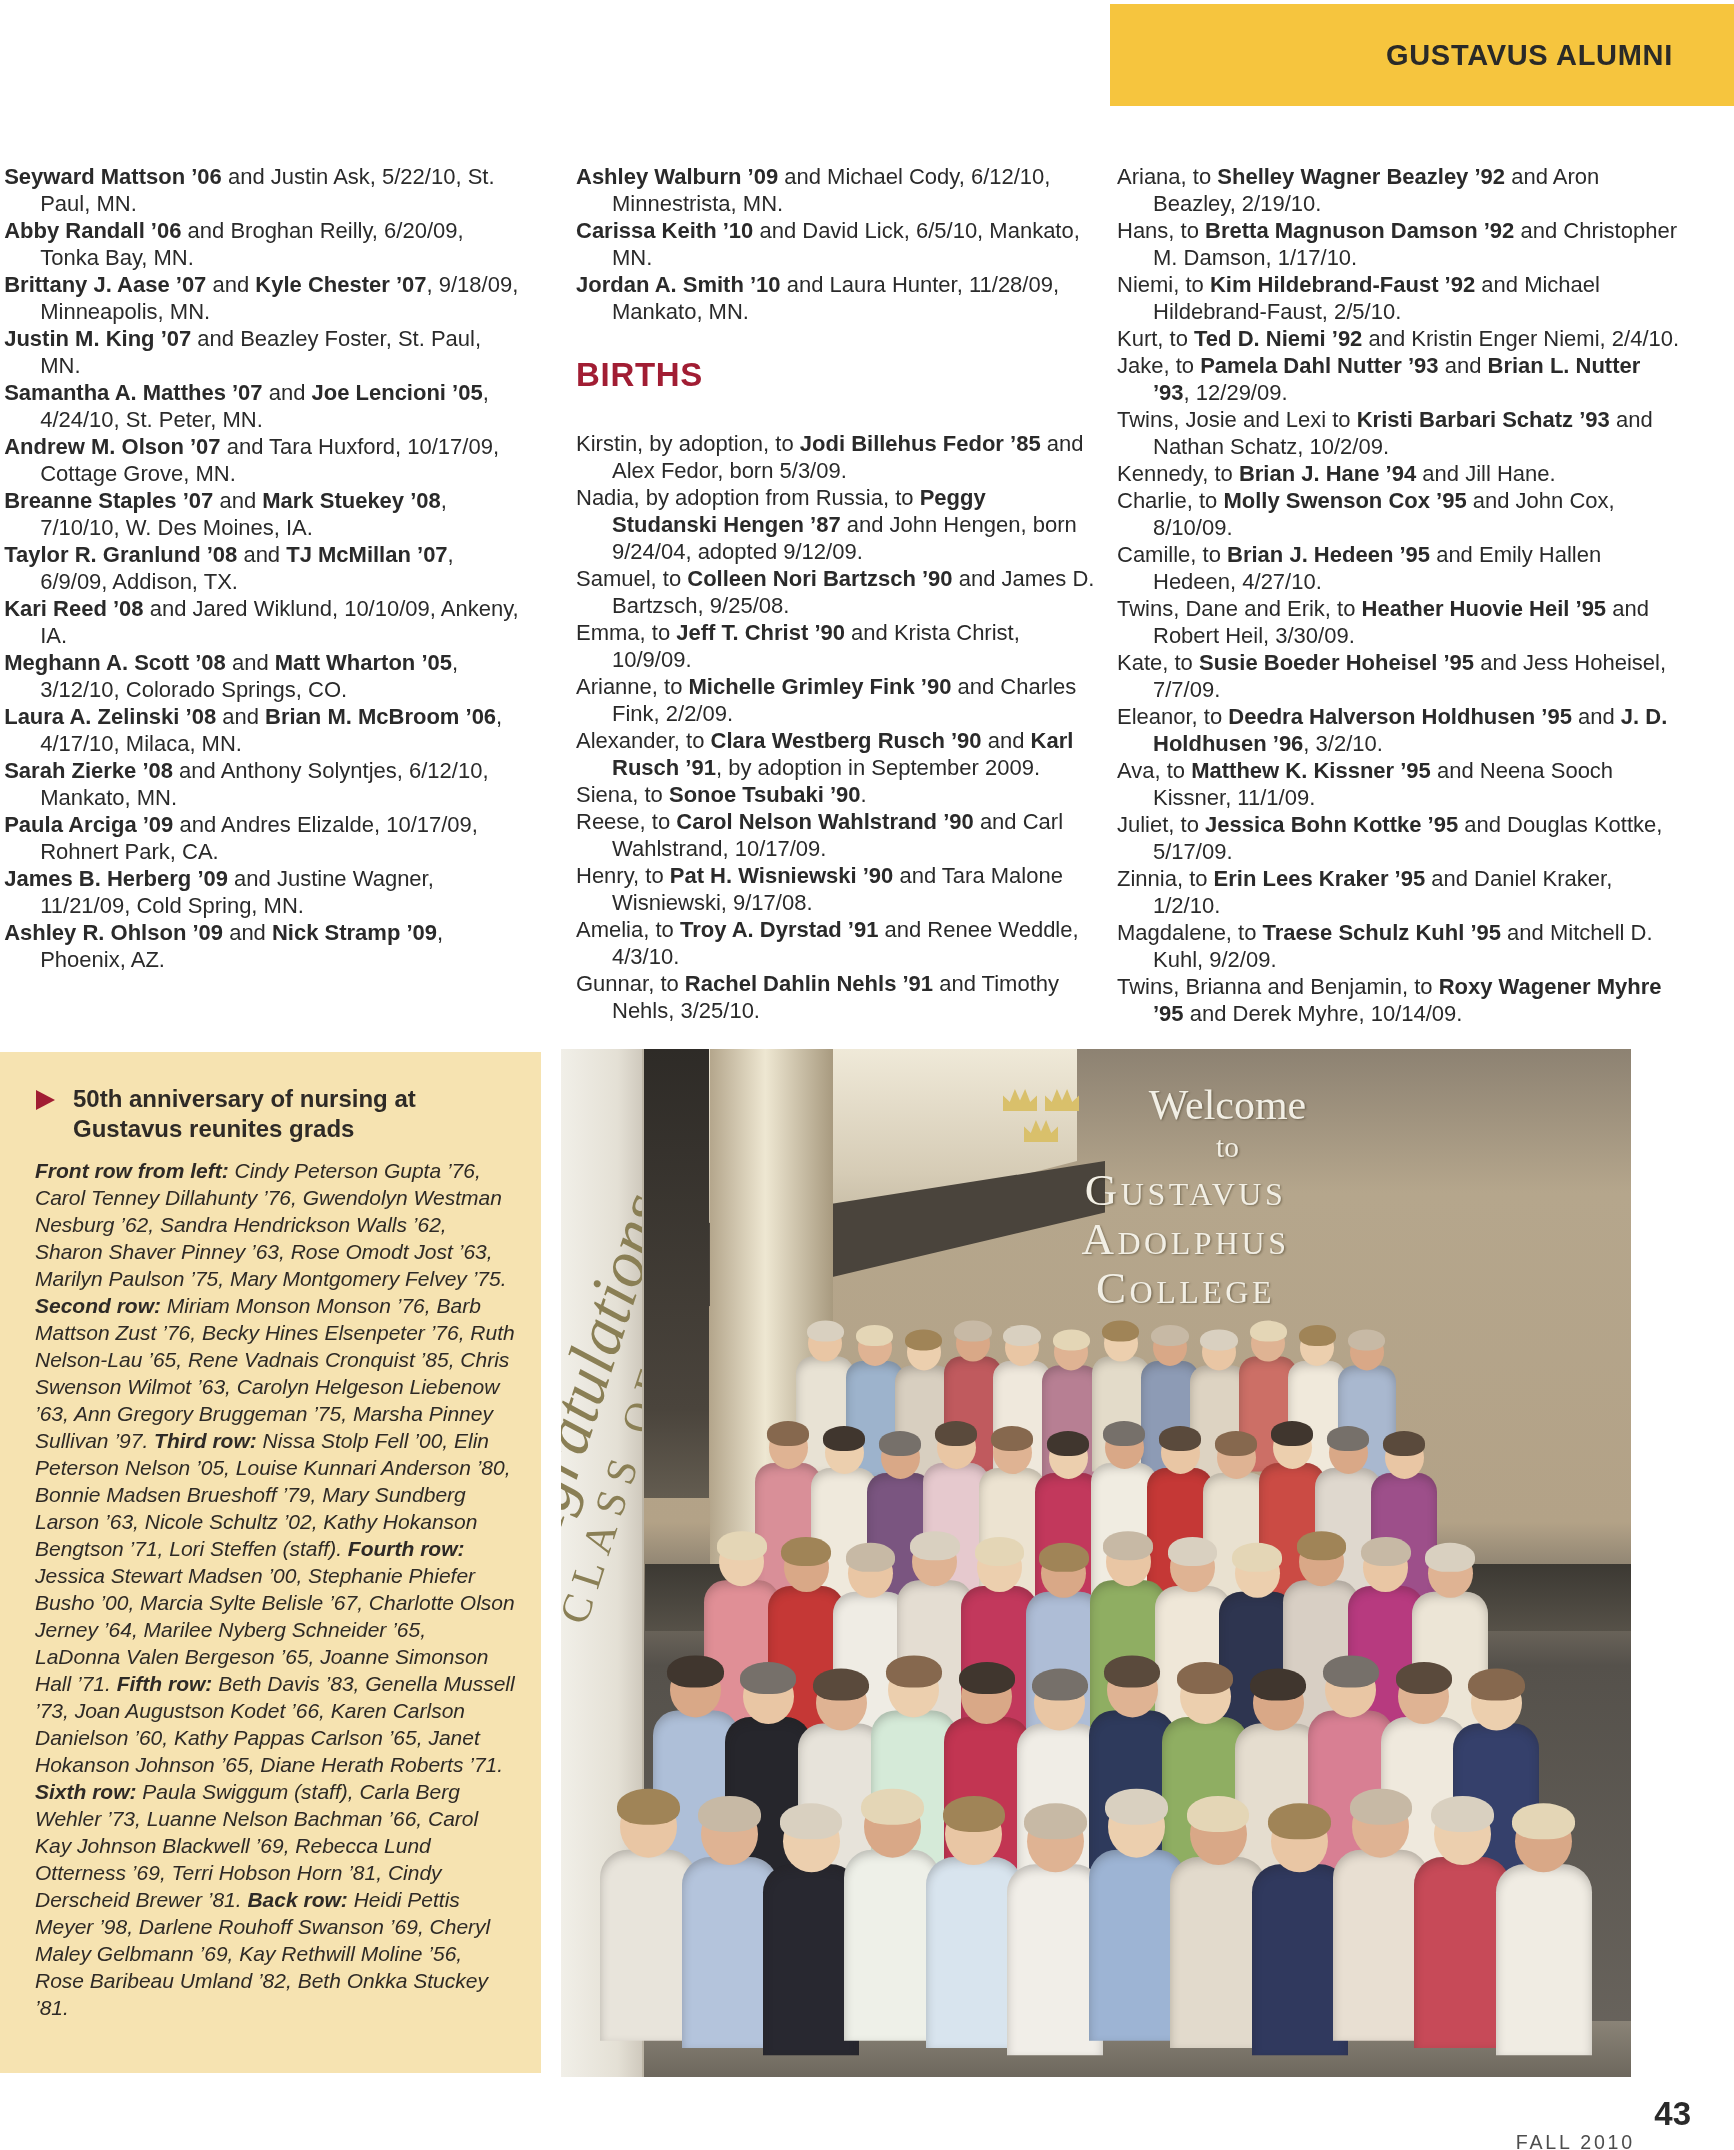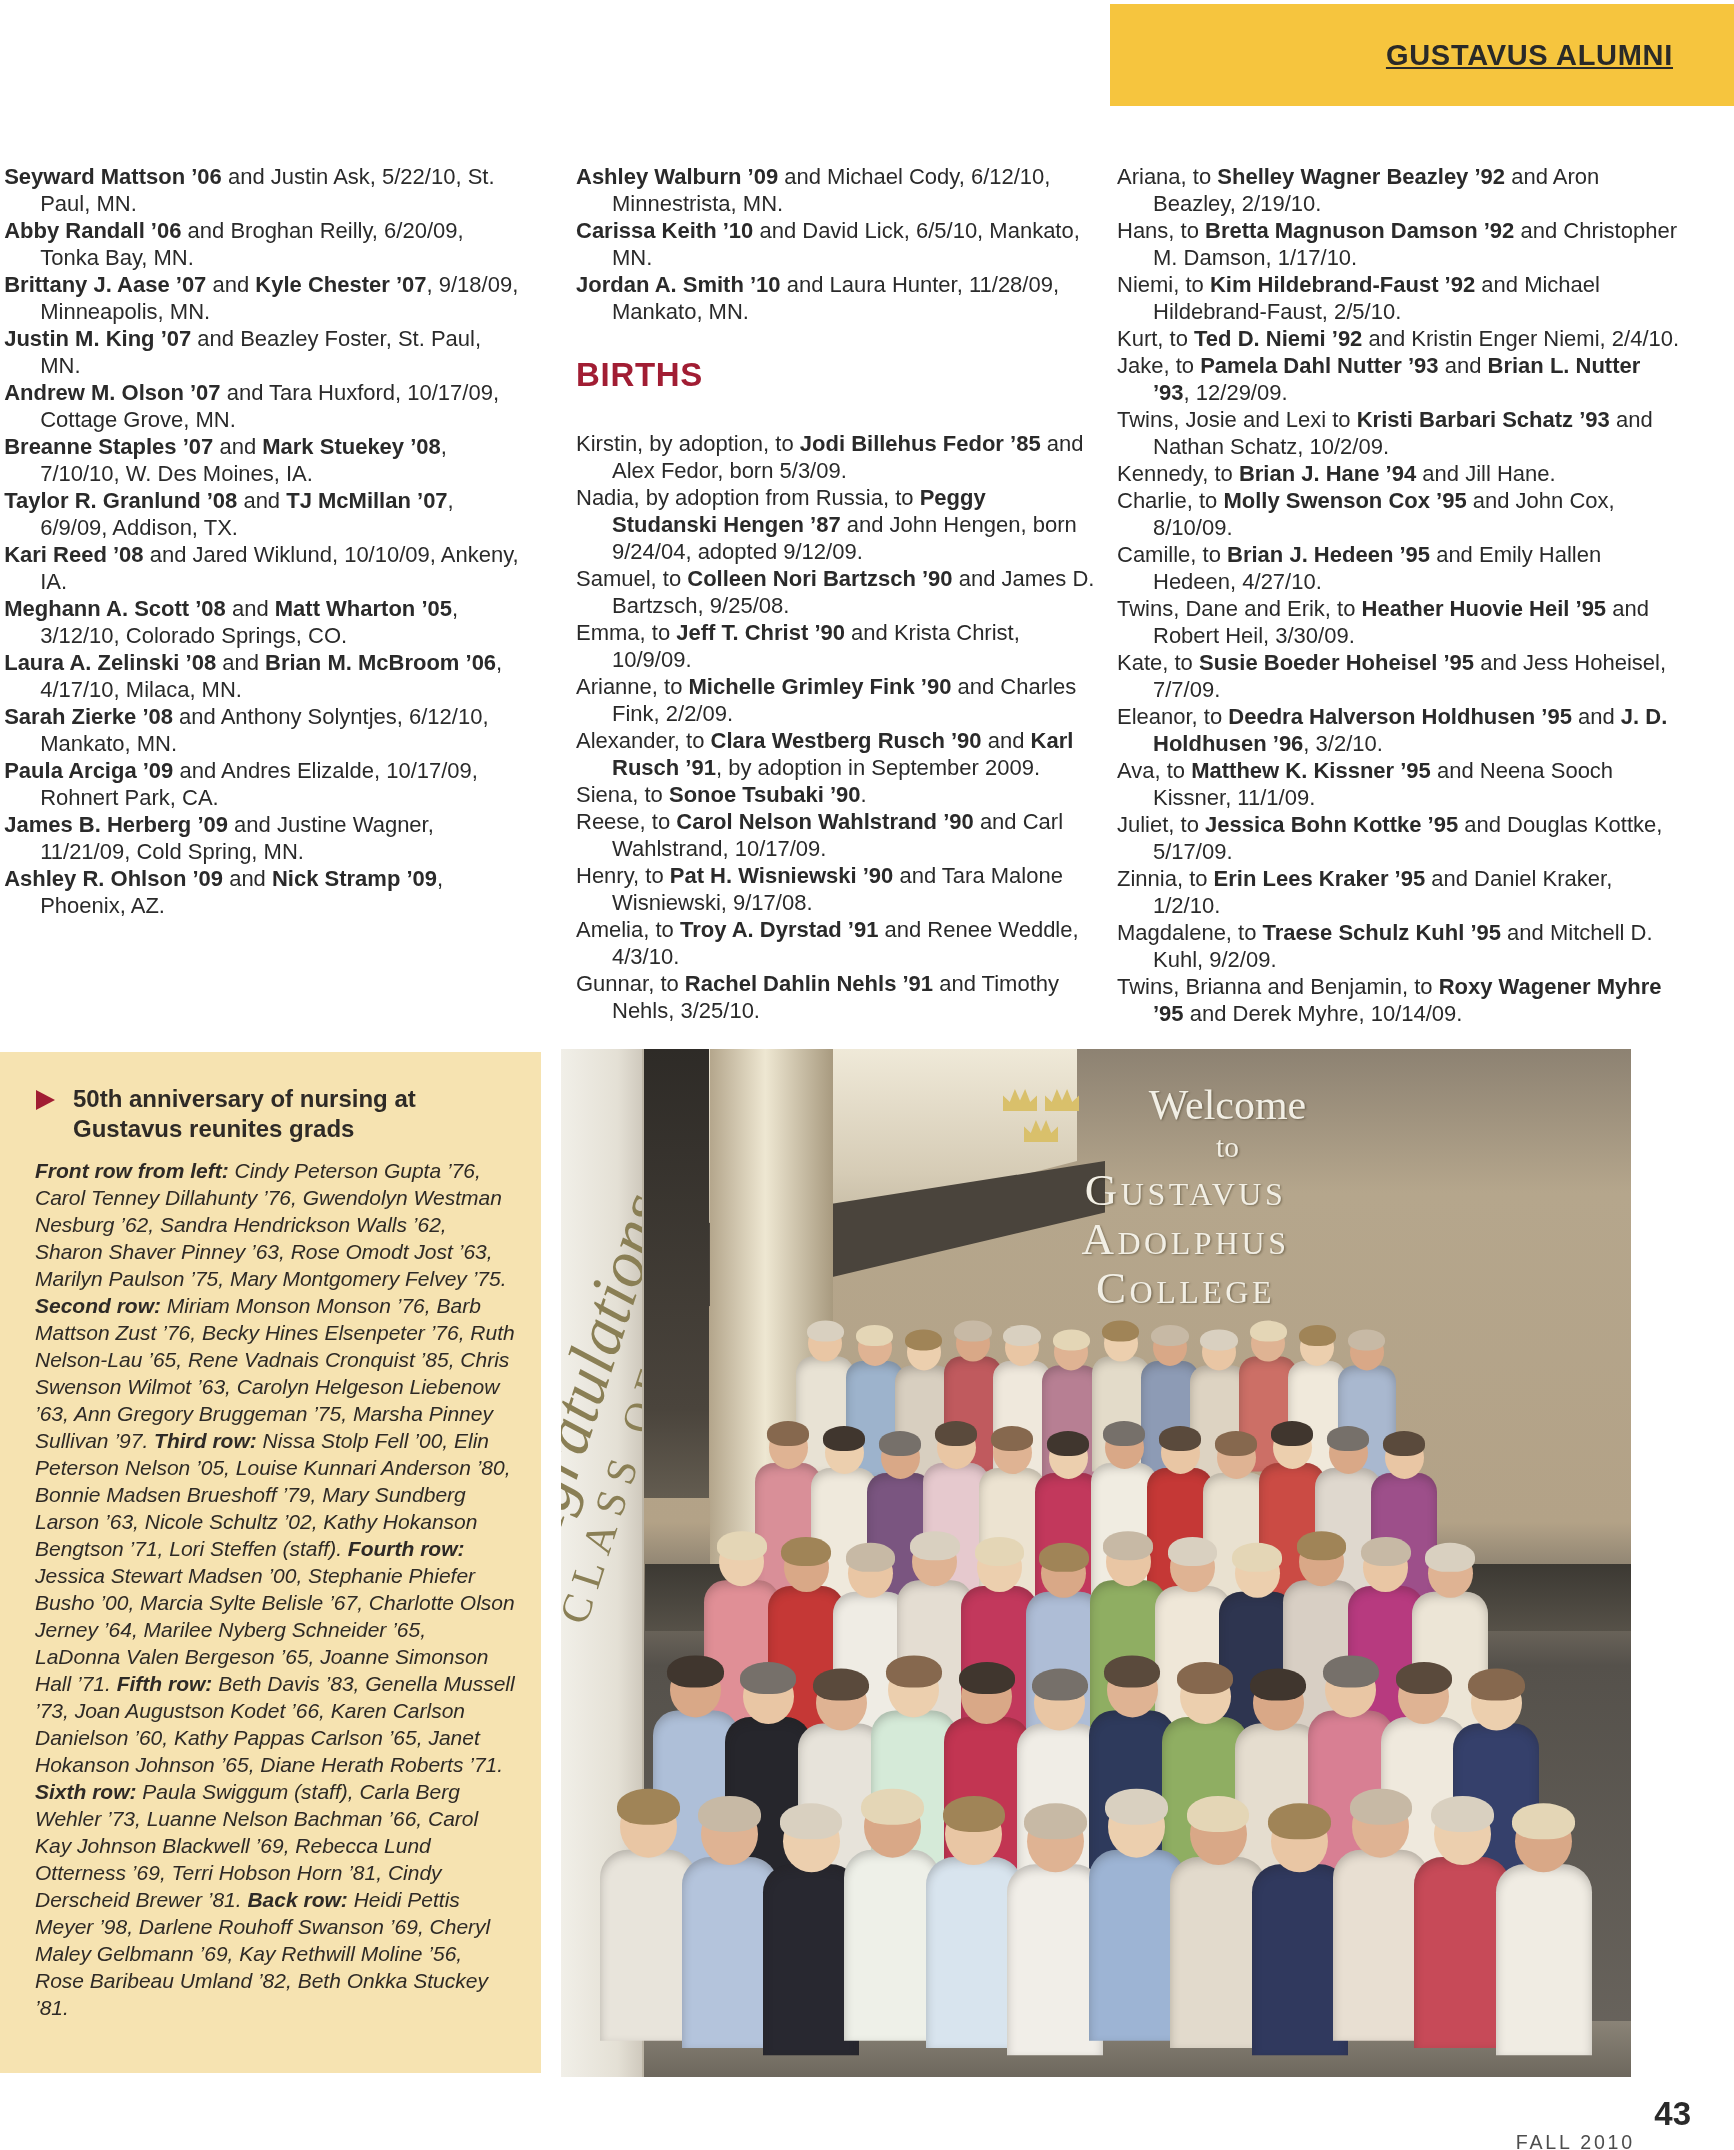--- a/index.html
+++ b/index.html
@@ -1,21 +1,21 @@
 <!DOCTYPE html>
 <html style="font-size:11.2px"><head>
 <meta charset="utf-8">
 <style>
   html,body{margin:0;padding:0;background:#ffffff;}
   .page{position:relative;width:1735px;height:2151px;background:#ffffff;overflow:hidden;
         font-family:"Liberation Sans", sans-serif;color:#2a2a2a;}
 
   
   .header-bar{position:absolute;left:1110px;top:4.2px;width:625px;height:102px;background:#F6C53E;
-              display:flex;align-items:center;justify-content:flex-end;text-decoration:underline;}
+              display:flex;align-items:center;justify-content:flex-end;}
   .header-title{font-size:29px;font-weight:700;letter-spacing:0.7px;color:#2a2a28;padding-right:62px;}
 
   
   .col{position:absolute;top:163px;font-size:22px;line-height:27px;color:#2a2a2a;}
   .col1{left:4.2px;width:519px;}
   .col2{left:576px;width:519px;}
   .col3{left:1117px;width:564px;}
   .entry{margin:0;padding-left:36px;text-indent:-36px;}
   .entry b{font-weight:700;}
   .births-heading{margin:32px 0 38px 0;font-size:33px;line-height:35px;font-weight:700;
@@ -88,20 +88,21 @@
 
   <div class="header-bar">
     <span class="header-title">GUSTAVUS ALUMNI</span>
   </div>
 
   <div class="col col1">
       <p class="entry"><b>Seyward Mattson ’06</b><span> and Justin Ask, 5/22/10, St. Paul, MN.</span></p>
       <p class="entry"><b>Abby Randall ’06</b><span> and Broghan Reilly, 6/20/09, Tonka Bay, MN.</span></p>
       <p class="entry"><b>Brittany J. Aase ’07</b><span> and </span><b>Kyle Chester ’07</b><span>, 9/18/09, Minneapolis, MN.</span></p>
       <p class="entry"><b>Justin M. King ’07</b><span> and Beazley Foster, St. Paul, MN.</span></p>
+      <p class="entry"><b>Samantha A. Matthes ’07</b><span> and </span><b>Joe Lencioni ’05</b><span>, 4/24/10, St. Peter, MN.</span></p>
       <p class="entry"><b>Andrew M. Olson ’07</b><span> and Tara Huxford, 10/17/09, Cottage Grove, MN.</span></p>
       <p class="entry"><b>Breanne Staples ’07</b><span> and </span><b>Mark Stuekey ’08</b><span>, 7/10/10, W. Des Moines, IA.</span></p>
       <p class="entry"><b>Taylor R. Granlund ’08</b><span> and </span><b>TJ McMillan ’07</b><span>, 6/9/09, Addison, TX.</span></p>
       <p class="entry"><b>Kari Reed ’08</b><span> and Jared Wiklund, 10/10/09, Ankeny, IA.</span></p>
       <p class="entry"><b>Meghann A. Scott ’08</b><span> and </span><b>Matt Wharton ’05</b><span>, 3/12/10, Colorado Springs, CO.</span></p>
       <p class="entry"><b>Laura A. Zelinski ’08</b><span> and </span><b>Brian M. McBroom ’06</b><span>, 4/17/10, Milaca, MN.</span></p>
       <p class="entry"><b>Sarah Zierke ’08</b><span> and Anthony Solyntjes, 6/12/10, Mankato, MN.</span></p>
       <p class="entry"><b>Paula Arciga ’09</b><span> and Andres Elizalde, 10/17/09, Rohnert Park, CA.</span></p>
       <p class="entry"><b>James B. Herberg ’09</b><span> and Justine Wagner, 11/21/09, Cold Spring, MN.</span></p>
       <p class="entry"><b>Ashley R. Ohlson ’09</b><span> and </span><b>Nick Stramp ’09</b><span>, Phoenix, AZ.</span></p>

